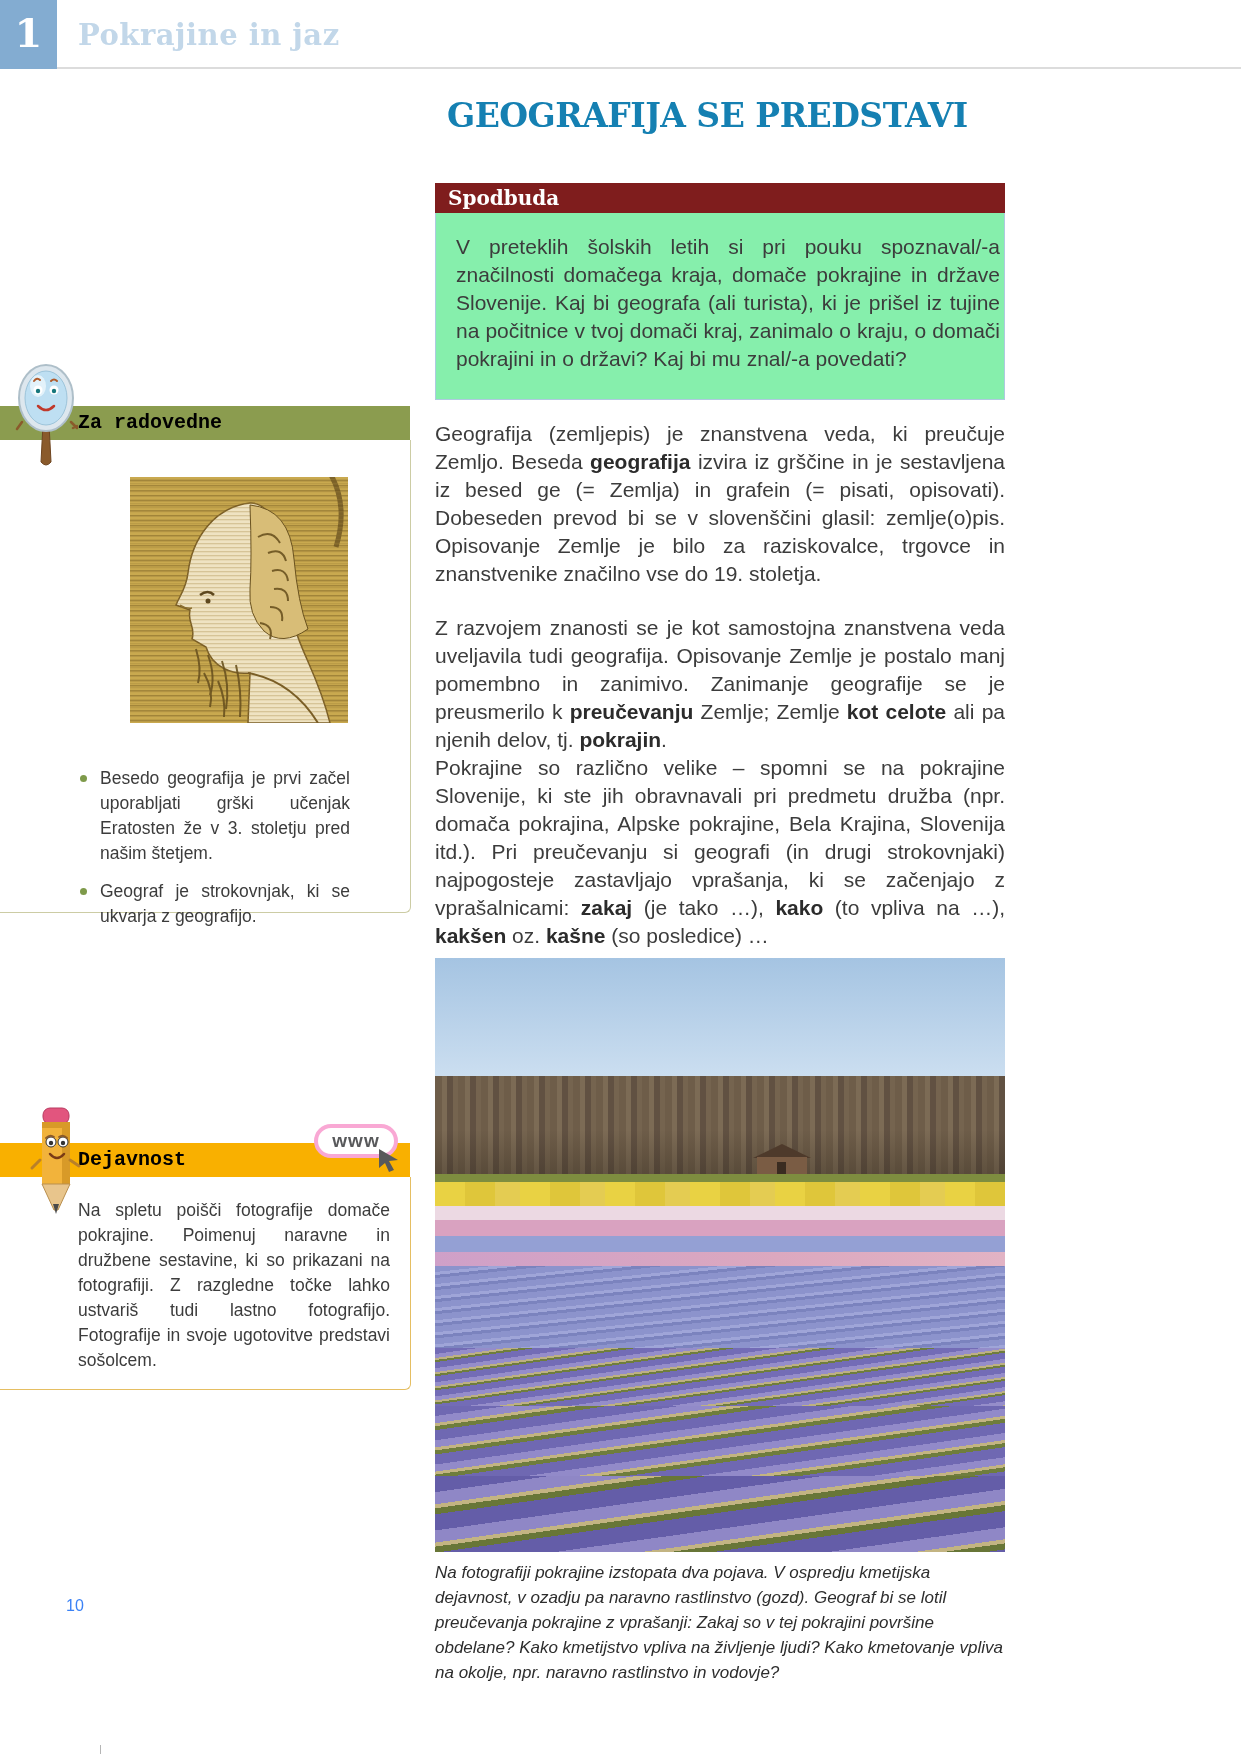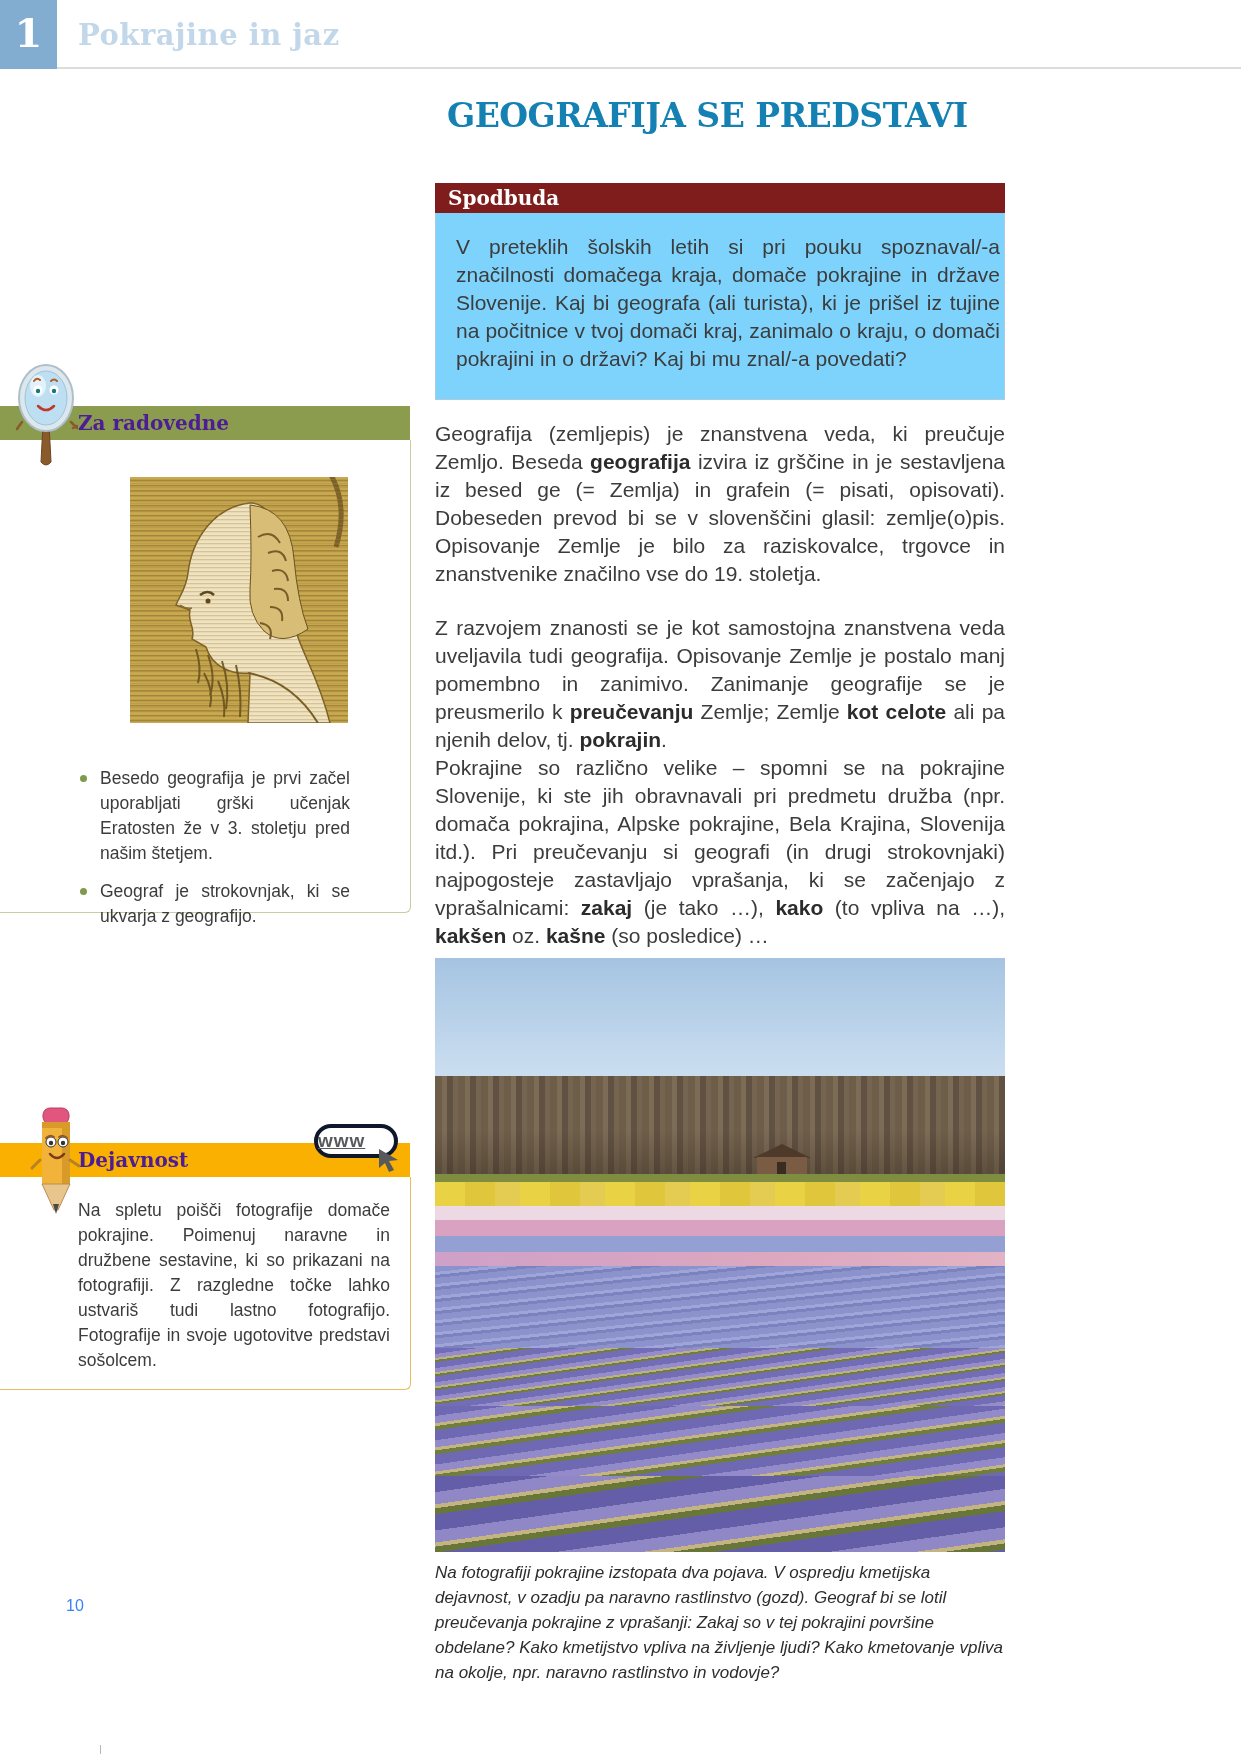--- a/index.html
+++ b/index.html
@@ -12,49 +12,49 @@
   .unit-num{display:block;text-align:center;line-height:66px;font-size:40px;color:#ffffff;}
   .unit-title{position:absolute;left:78px;top:18px;font-size:29px;color:#c2d7e9;letter-spacing:.5px;}
   .header-rule{position:absolute;left:57px;top:67px;width:1184px;height:2px;background:#dcdcdc;}
 
   
   .main-title{position:absolute;left:435px;top:84px;font-size:33px;color:#1580b2;letter-spacing:-.5px;}
 
   .spodbuda{position:absolute;left:435px;top:183px;width:570px;}
   .spodbuda-bar{height:30px;background:#7f1d1d;}
   .spodbuda-bar span{display:block;padding-left:13px;line-height:30px;font-size:20px;color:#ffffff;}
-  .spodbuda-body{border:1px solid #aecae0;border-top:none;background:#7dd3fc;
+  .spodbuda-body{border:1px solid #aecae0;border-top:none;background:#86efac;
                  padding:20px 4px 26px 20px;font-size:21px;line-height:28px;text-align:justify;}
 
   .bodytext{position:absolute;left:435px;top:420px;width:570px;}
   .bodytext p{margin:0;font-size:21px;line-height:28px;text-align:justify;}
   .bodytext p.gap{margin-bottom:26px;}
   .bodytext b{color:#2b2b2b;}
 
   
   .zr-banner{position:absolute;left:0;top:406px;width:410px;height:34px;background:#8b9c4f;}
-  .zr-banner span,.dj-banner span{display:block;padding-left:78px;line-height:34px;font-size:20px;color:#4c1d95;}
+  .zr-banner span,.dj-banner span{display:block;padding-left:78px;line-height:34px;font-size:20px;color:#000000;font-family:Liberation Mono, monospace;}
   .zr-box{position:absolute;left:-2px;top:440px;width:412px;height:472px;
           border-right:1px solid #cccca4;border-bottom:1px solid #cccca4;border-bottom-right-radius:6px;}
   .magnifier{position:absolute;left:14px;top:364px;z-index:3;}
   .portrait{position:absolute;left:130px;top:477px;width:218px;height:246px;overflow:hidden;}
   .zr-list{position:absolute;left:78px;top:766px;width:272px;margin:0;padding:0;list-style:none;}
   .zr-list li{position:relative;padding-left:22px;margin-bottom:13px;
               font-size:17.5px;line-height:25px;text-align:justify;}
   .dot{position:absolute;left:2px;top:9px;width:7px;height:7px;border-radius:50%;background:#7e9a4a;}
 
   
   .dj-banner{position:absolute;left:0;top:1143px;width:410px;height:34px;background:#f9b000;}
   .dj-box{position:absolute;left:-2px;top:1177px;width:412px;height:212px;
           border-right:1px solid #e5be62;border-bottom:1px solid #e5be62;border-bottom-right-radius:6px;}
   .pencil{position:absolute;left:26px;top:1104px;z-index:3;}
   .www-badge{position:absolute;left:314px;top:1124px;z-index:3;width:76px;height:26px;background:#ffffff;
-             border:4px solid #0f172a;border-radius:17px;text-align:left;
+             border:4px solid #f9a8d4;border-radius:17px;text-align:center;
              font-size:19px;font-weight:bold;color:#58595b;line-height:26px;letter-spacing:1px;
-             font-family:"Liberation Sans",sans-serif;text-decoration:underline;}
+             font-family:"Liberation Sans",sans-serif;}
   .cursor-arrow{position:absolute;left:376px;top:1146px;z-index:4;}
   .dj-text{position:absolute;left:78px;top:1198px;width:312px;
            font-size:17.5px;line-height:25px;text-align:justify;}
 
   
   .photo{position:absolute;left:435px;top:958px;width:570px;height:594px;overflow:hidden;}
   .photo .band{position:absolute;left:0;width:570px;}
   .sky{top:0;height:118px;background:linear-gradient(#a5c4e2,#cbdef0);}
   .forest{top:118px;height:98px;
     background:linear-gradient(to bottom, rgba(35,28,18,0) 55%, rgba(35,28,18,.28)),

